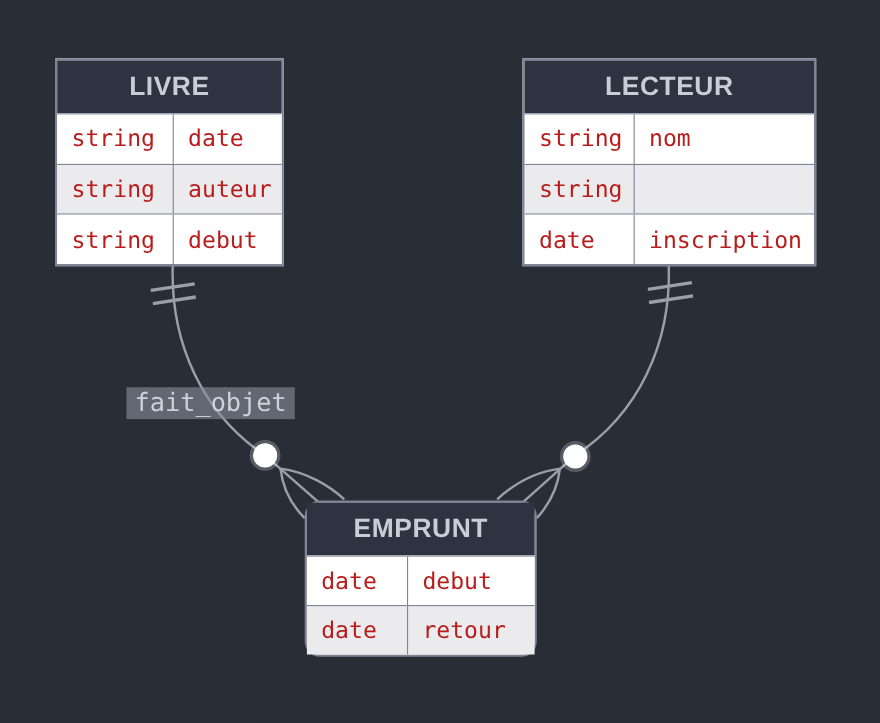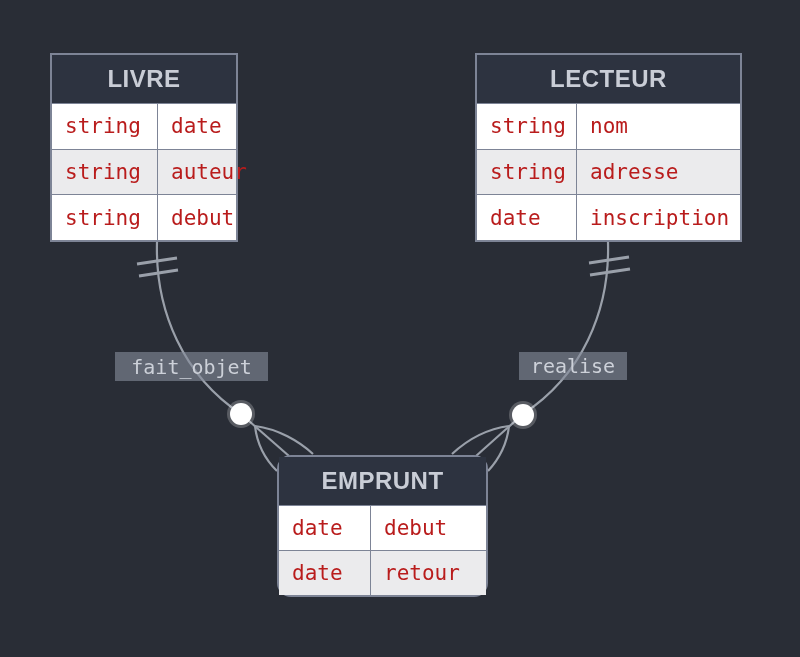--- a/index.html
+++ b/index.html
@@ -57,29 +57,29 @@
     display: flex;
     align-items: center;
     padding-left: 13px;
   }
   .attr-name {
     flex: 1;
     display: flex;
     align-items: center;
     padding-left: 13px;
   }
-  #entity-livre   { left: 50px;  top: 53px;  width: 188px; height: 189px; --typew: 106px; }
+  #entity-livre   { left: 50px;  top: 53px;  width: 208px; height: 189px; --typew: 106px; }
   #entity-lecteur { left: 475px; top: 53px;  width: 267px; height: 189px; --typew: 100px; }
   #entity-emprunt { left: 277px; top: 455px; width: 211px; height: 142px; border-radius: 14px; --typew: 92px;  }
   
   .rel-label {
     position: absolute;
     background: rgba(132, 139, 153, 0.62);
     color: #cdd1d9;
-    font-size: 20px;
+    font-size: 23px;
     display: flex;
     align-items: center;
     justify-content: center;
     white-space: nowrap;
   }
   #label-fait-objet { left: 115px; top: 352px; width: 153px; height: 29px; }
   #label-realise    { left: 519px; top: 352px; width: 108px; height: 28px; }
 </style>
 </head>
 <body>
@@ -139,21 +139,20 @@
   <div class="entity" id="entity-lecteur">
     <div class="entity-header">
       <span>LECTEUR</span>
     </div>
     <div class="attr-row">
       <div class="attr-type">string</div>
       <div class="attr-name">nom</div>
     </div>
     <div class="attr-row alt">
       <div class="attr-type">string</div>
-      <div class="attr-name">adresse</div>
     </div>
     <div class="attr-row">
       <div class="attr-type">date</div>
       <div class="attr-name">inscription</div>
     </div>
   </div>
 
   <div class="entity" id="entity-emprunt">
     <div class="entity-header">
       <span>EMPRUNT</span>
@@ -162,15 +161,14 @@
       <div class="attr-type">date</div>
       <div class="attr-name">debut</div>
     </div>
     <div class="attr-row alt">
       <div class="attr-type">date</div>
       <div class="attr-name">retour</div>
     </div>
   </div>
 
   <div class="rel-label" id="label-fait-objet">fait_objet</div>
-  <div class="rel-label" id="label-realise">realise</div>
 
 </div>
 
 </body></html>

